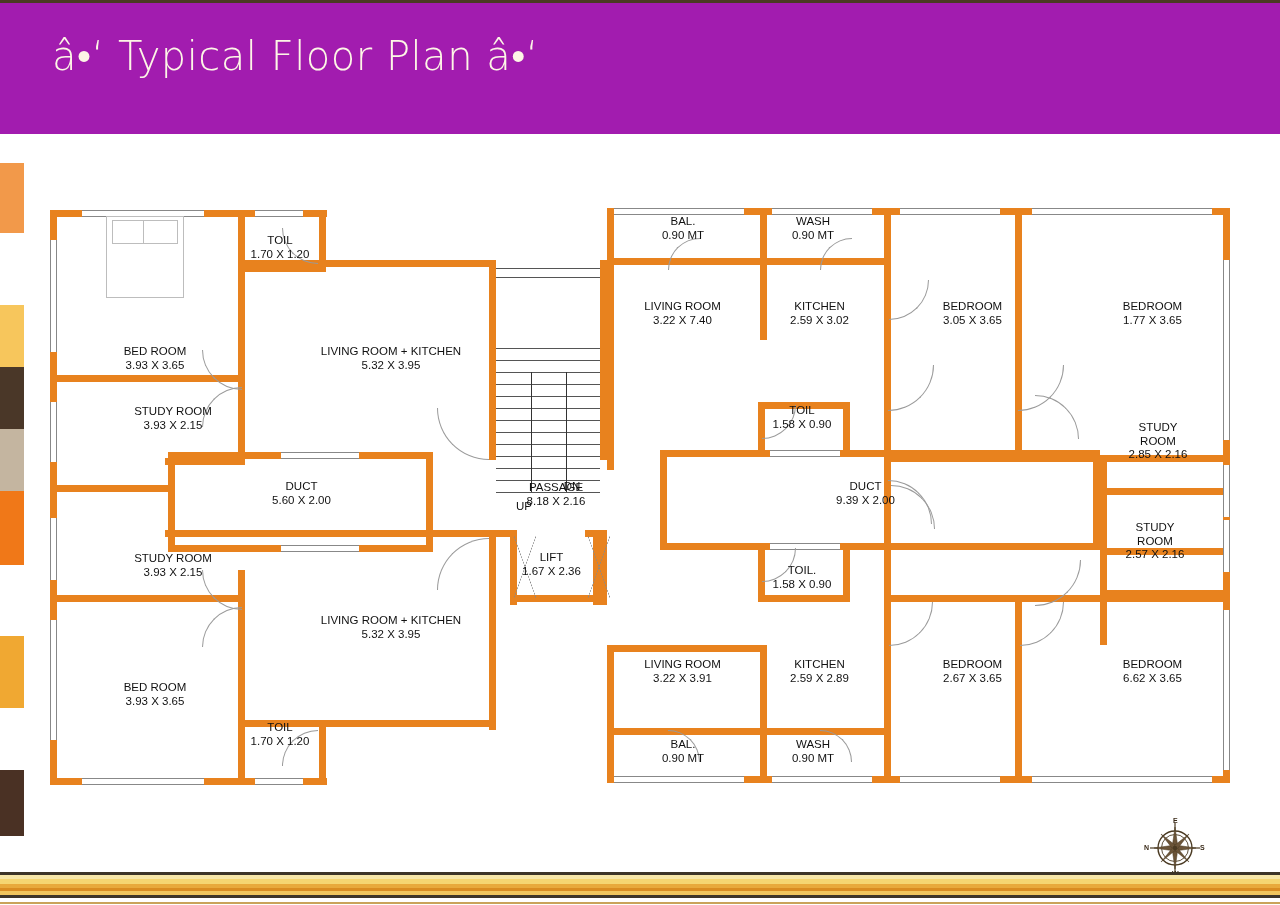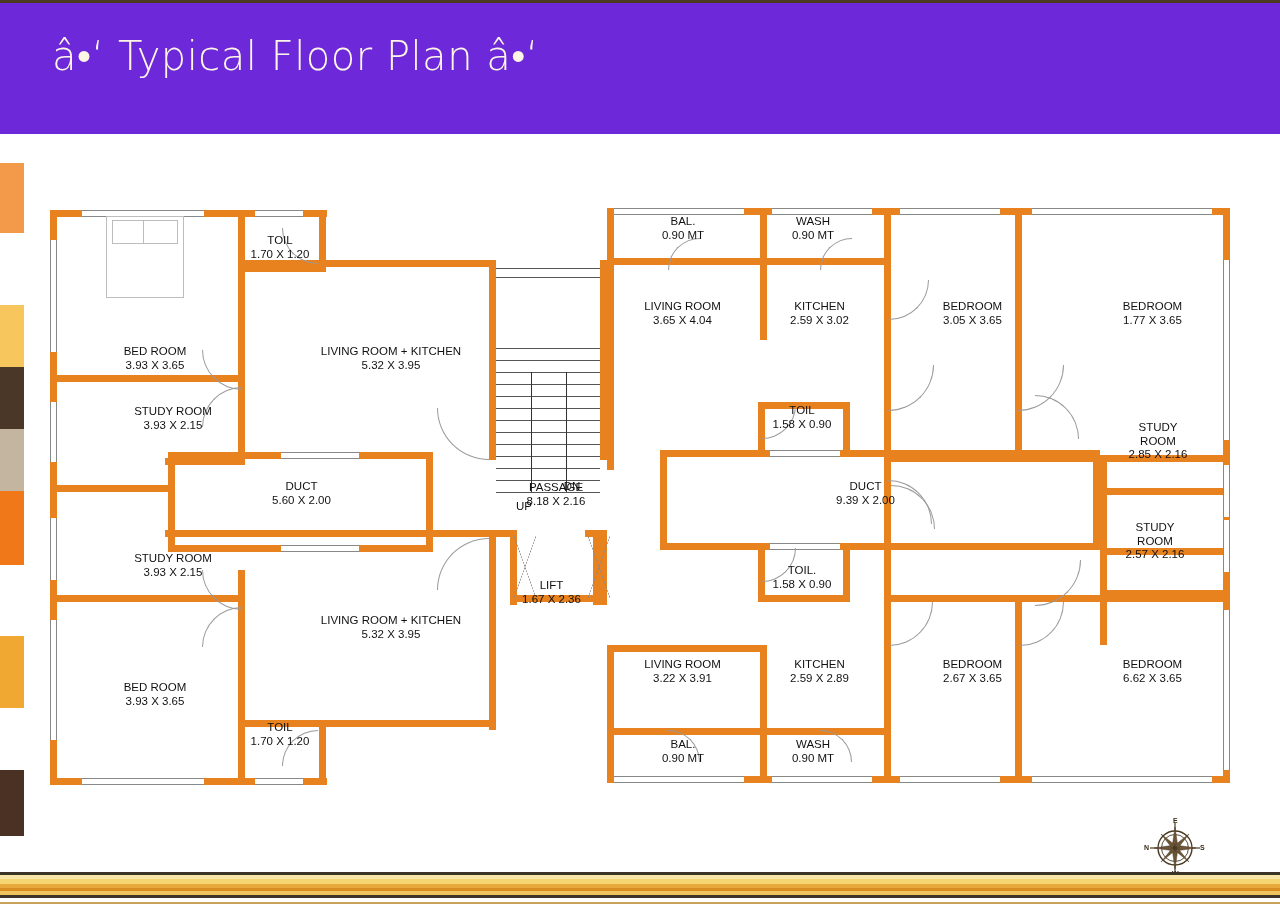--- a/index.html
+++ b/index.html
@@ -11,21 +11,21 @@
     overflow: hidden;
   }
 
   
   #top-hairline {
     position: absolute; left: 0; top: 0; width: 1280px; height: 3px;
     background: #4a3a22;
   }
   #header {
     position: absolute; left: 0; top: 3px; width: 1280px; height: 131px;
-    background: #6d28d9;
+    background: #a21caf;
   }
   #header-title {
     position: absolute; left: 52px; top: 30px;
     font-size: 40px; font-weight: 300; color: #fdf6e6;
     letter-spacing: 0.5px; white-space: nowrap;
     font-family: "DejaVu Sans", sans-serif;
   }
 
   
   .swatch { position: absolute; left: 0; width: 24px; }
@@ -282,28 +282,28 @@
       <div class="lift-x" style="left: 514px; top: 396px; width: 22px; height: 62px;"></div>
       <div class="lift-x" style="left: 588px; top: 396px; width: 22px; height: 62px;"></div>
     </div>
   <div id="plan-labels">
       <div class="label" style="left: 100px; top: 205px; width: 110px; color: rgb(17, 17, 17);"><div style="white-space: pre-line;">BED ROOM</div><div>3.93 X 3.65</div></div>
       <div class="label" style="left: 118px; top: 265px; width: 110px; color: rgb(17, 17, 17);"><div style="white-space: pre-line;">STUDY ROOM</div><div>3.93 X 2.15</div></div>
       <div class="label" style="left: 240px; top: 94px; width: 80px; color: rgb(17, 17, 17);"><div style="white-space: pre-line;">TOIL</div><div>1.70 X 1.20</div></div>
       <div class="label" style="left: 296px; top: 205px; width: 190px; color: rgb(17, 17, 17);"><div style="white-space: pre-line;">LIVING ROOM + KITCHEN</div><div>5.32 X 3.95</div></div>
       <div class="label" style="left: 259px; top: 340px; width: 85px; color: rgb(17, 17, 17);"><div style="white-space: pre-line;">DUCT</div><div>5.60 X 2.00</div></div>
       <div class="label" style="left: 516px; top: 341px; width: 80px; color: rgb(17, 17, 17);"><div style="white-space: pre-line;">PASSAGE</div><div>8.18 X 2.16</div></div>
-      <div class="label" style="left: 519px; top: 411px; width: 65px; color: rgb(17, 17, 17); margin-top: 28px;"><div style="white-space: pre-line;">LIFT</div><div>1.67 X 2.36</div></div>
+      <div class="label" style="left: 519px; top: 411px; width: 65px; color: rgb(17, 17, 17);"><div style="white-space: pre-line;">LIFT</div><div>1.67 X 2.36</div></div>
       <div class="label" style="left: 118px; top: 412px; width: 110px; color: rgb(17, 17, 17);"><div style="white-space: pre-line;">STUDY ROOM</div><div>3.93 X 2.15</div></div>
       <div class="label" style="left: 100px; top: 541px; width: 110px; color: rgb(17, 17, 17);"><div style="white-space: pre-line;">BED ROOM</div><div>3.93 X 3.65</div></div>
       <div class="label" style="left: 296px; top: 474px; width: 190px; color: rgb(17, 17, 17);"><div style="white-space: pre-line;">LIVING ROOM + KITCHEN</div><div>5.32 X 3.95</div></div>
       <div class="label" style="left: 240px; top: 581px; width: 80px; color: rgb(17, 17, 17);"><div style="white-space: pre-line;">TOIL</div><div>1.70 X 1.20</div></div>
       <div class="label" style="left: 648px; top: 75px; width: 70px; color: rgb(17, 17, 17);"><div style="white-space: pre-line;">BAL.</div><div>0.90 MT</div></div>
       <div class="label" style="left: 778px; top: 75px; width: 70px; color: rgb(17, 17, 17);"><div style="white-space: pre-line;">WASH</div><div>0.90 MT</div></div>
-      <div class="label" style="left: 630px; top: 160px; width: 105px; color: rgb(17, 17, 17);"><div style="white-space: pre-line;">LIVING ROOM</div><div>3.65 X 4.04</div></div>
+      <div class="label" style="left: 630px; top: 160px; width: 105px; color: rgb(17, 17, 17);"><div style="white-space: pre-line;">LIVING ROOM</div><div>3.22 X 7.40</div></div>
       <div class="label" style="left: 772px; top: 160px; width: 95px; color: rgb(17, 17, 17);"><div style="white-space: pre-line;">KITCHEN</div><div>2.59 X 3.02</div></div>
       <div class="label" style="left: 925px; top: 160px; width: 95px; color: rgb(17, 17, 17);"><div style="white-space: pre-line;">BEDROOM</div><div>3.05 X 3.65</div></div>
       <div class="label" style="left: 1105px; top: 160px; width: 95px; color: rgb(17, 17, 17);"><div style="white-space: pre-line;">BEDROOM</div><div>1.77 X 3.65</div></div>
       <div class="label" style="left: 762px; top: 264px; width: 80px; color: rgb(17, 17, 17);"><div style="white-space: pre-line;">TOIL</div><div>1.58 X 0.90</div></div>
       <div class="label" style="left: 823px; top: 340px; width: 85px; color: rgb(17, 17, 17);"><div style="white-space: pre-line;">DUCT</div><div>9.39 X 2.00</div></div>
       <div class="label" style="left: 762px; top: 424px; width: 80px; color: rgb(17, 17, 17);"><div style="white-space: pre-line;">TOIL.</div><div>1.58 X 0.90</div></div>
       <div class="label" style="left: 1117px; top: 281px; width: 82px; color: rgb(17, 17, 17);"><div style="white-space: pre-line;">STUDY
 ROOM</div><div>2.85 X 2.16</div></div>
       <div class="label" style="left: 1114px; top: 381px; width: 82px; color: rgb(17, 17, 17);"><div style="white-space: pre-line;">STUDY
 ROOM</div><div>2.57 X 2.16</div></div>

